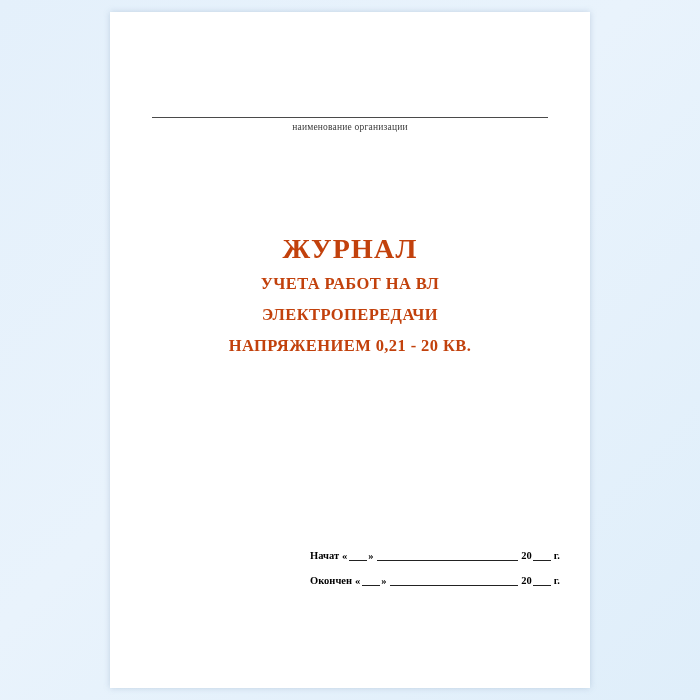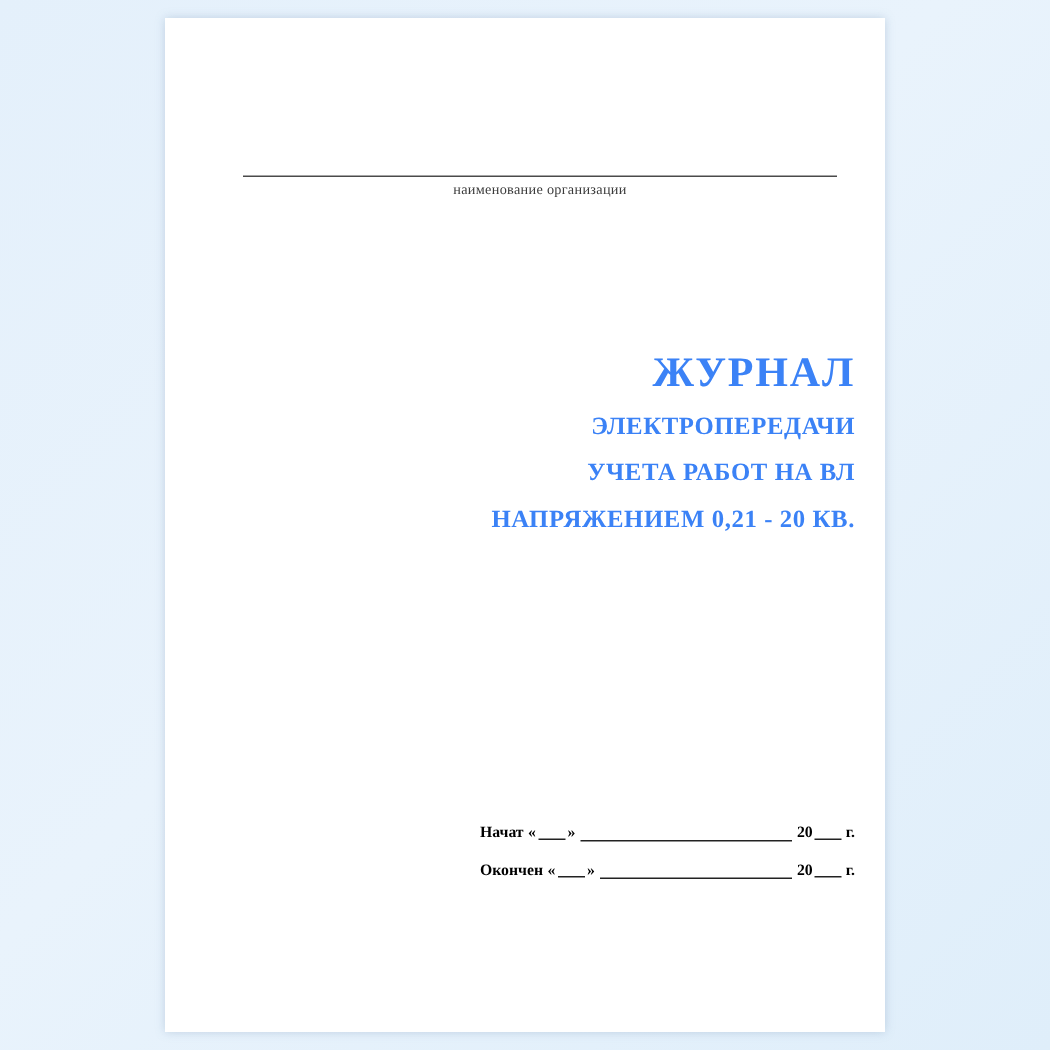--- a/index.html
+++ b/index.html
@@ -25,21 +25,20 @@
     top: 12px;
     width: 480px;
     height: 676px;
     background: #ffffff;
     box-shadow: 0 0 6px rgba(120, 150, 180, 0.35);
   }
   .doc-inner {
     position: relative;
     width: 100%;
     height: 100%;
-    margin-left: 10px;
   }
   .org-line-block {
     position: absolute;
     left: 42px;
     top: 104px;
     width: 396px;
     text-align: center;
   }
   .org-rule {
     border-bottom: 1px solid #4a4a4a;
@@ -50,22 +49,22 @@
     font-size: 9.5px;
     color: #3a3a3a;
     margin-top: 4px;
     letter-spacing: 0.2px;
   }
   .title-block {
     position: absolute;
     left: 30px;
     top: 222px;
     width: 420px;
-    text-align: right;
-    color: #3b82f6;
+    text-align: center;
+    color: #c2410c;
   }
   .title-main {
     font-size: 28px;
     font-weight: bold;
     letter-spacing: 1.2px;
     line-height: 1.1;
   }
   .title-sub {
     font-size: 16.5px;
     font-weight: bold;
@@ -77,21 +76,21 @@
     position: absolute;
     left: 200px;
     top: 538px;
     width: 250px;
     font-size: 10.5px;
     font-weight: bold;
     color: #000;
   }
   .footer-row {
     display: flex;
-    align-items: flex-start;
+    align-items: flex-end;
     white-space: nowrap;
     margin-bottom: 14px;
   }
   .footer-label {
     margin-right: 3px;
   }
   .footer-quote {
     margin-right: 1px;
   }
   .footer-fill {
@@ -121,22 +120,22 @@
   <div class="document">
     <div class="doc-inner">
 
       <div class="org-line-block">
         <div class="org-rule"></div>
         <div class="org-caption">наименование организации</div>
       </div>
 
       <div class="title-block">
         <div class="title-main">ЖУРНАЛ</div>
+        <div class="title-sub">УЧЕТА РАБОТ НА ВЛ</div>
         <div class="title-sub">ЭЛЕКТРОПЕРЕДАЧИ</div>
-        <div class="title-sub">УЧЕТА РАБОТ НА ВЛ</div>
         <div class="title-sub">НАПРЯЖЕНИЕМ 0,21 - 20 КВ.</div>
       </div>
 
       <div class="footer-block">
         <div class="footer-row">
           <span class="footer-label">Начат</span>
           <span class="footer-quote">«</span>
           <span class="footer-underscore"></span>
           <span class="footer-quote">»</span>
           <span class="footer-fill"></span>

